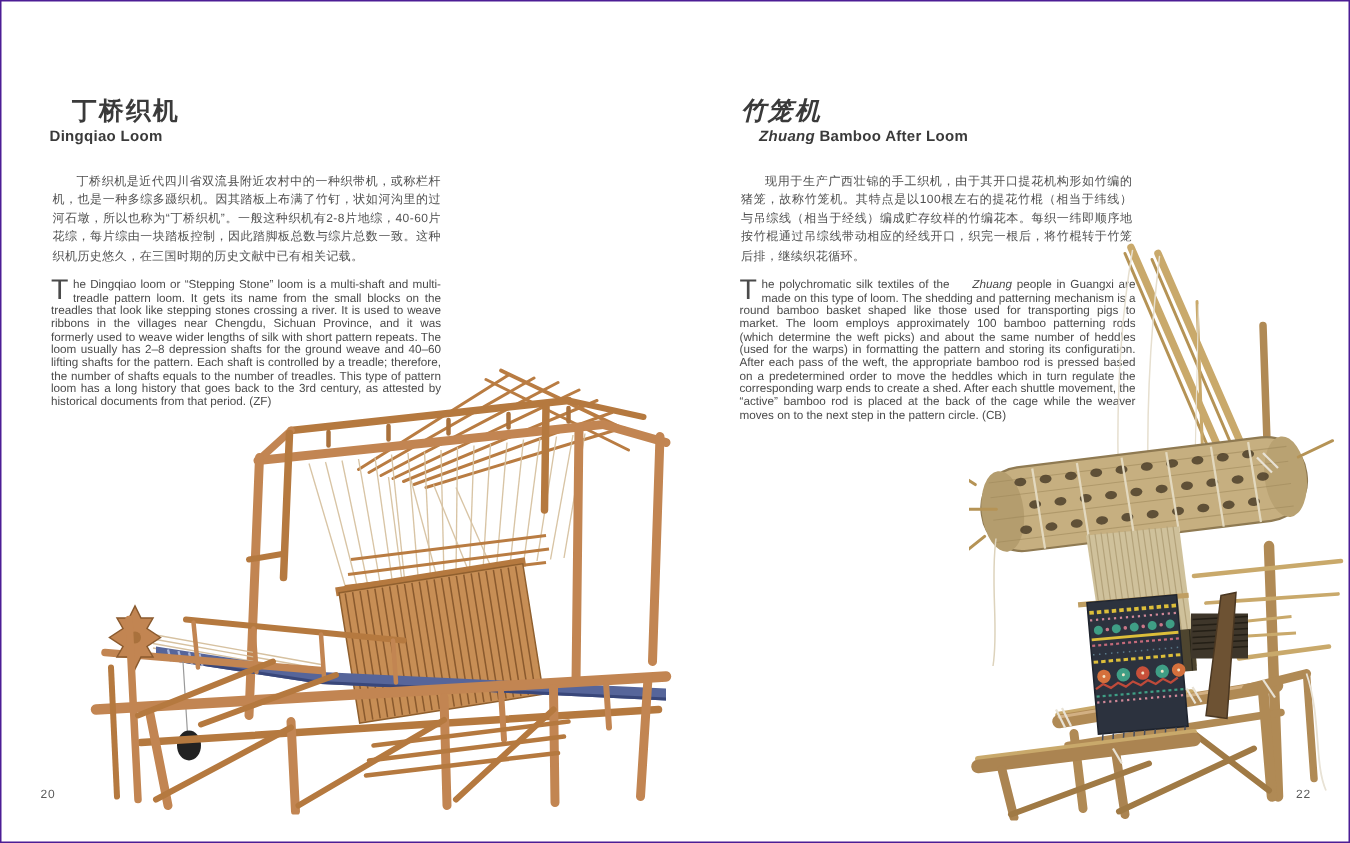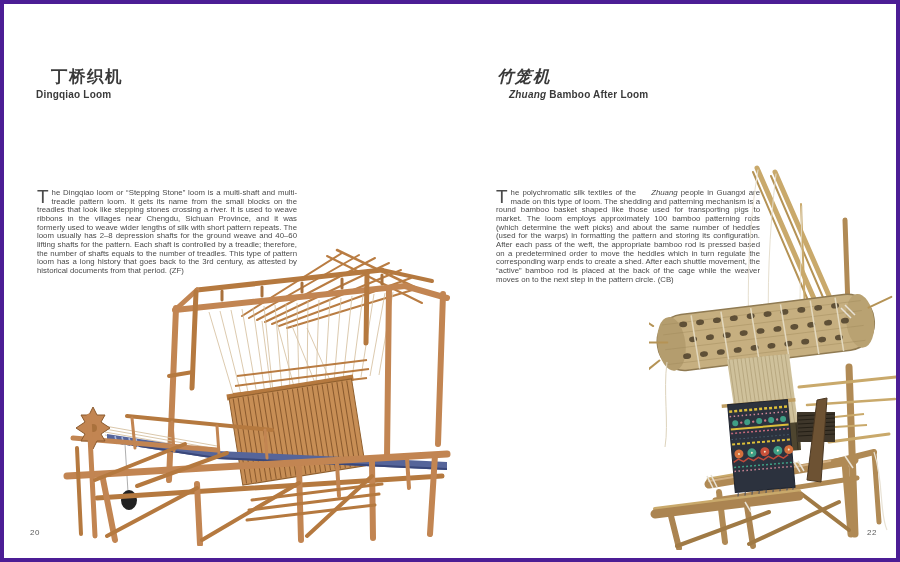--- a/index.html
+++ b/index.html
@@ -1,20 +1,20 @@
 <!DOCTYPE html>
 <html><head>
 <meta charset="utf-8">
 <style>
   html,body{margin:0;padding:0;background:#e8e8e8;}
   .spread{
     position:relative;
     width:900px;height:562px;
     background:#ffffff;
-    border:4px solid #4c1d95;
+    border:1px solid #4c1d95;
     box-sizing:border-box;
     overflow:hidden;
     font-family:"Liberation Sans","DejaVu Sans",sans-serif;
   }
   .title-zh{
     position:absolute;
     font-size:16.5px;font-weight:bold;color:#3a3a3a;
     letter-spacing:1.5px;
   }
   .title-en{
@@ -48,20 +48,21 @@
   .photo{position:absolute;}
 </style>
 </head>
 <body>
 
 <div class="spread">
 
   <div class="title-zh" style="left:47px;top:62px;">丁桥织机</div>
   <div class="title-en" style="left:32px;top:85px;">Dingqiao Loom</div>
 
+  <div class="para-zh" style="left:34px;top:114px;">丁桥织机是近代四川省双流县附近农村中的一种织带机，或称栏杆机，也是一种多综多蹑织机。因其踏板上布满了竹钉，状如河沟里的过河石墩，所以也称为“丁桥织机”。一般这种织机有2-8片地综，40-60片花综，每片综由一块踏板控制，因此踏脚板总数与综片总数一致。这种织机历史悠久，在三国时期的历史文献中已有相关记载。</div>
 
   <div class="para-en" style="left:33px;top:185px;">
     <span class="dropcap">T</span><span>he Dingqiao loom or “Stepping Stone” loom is a multi-shaft and multi-treadle pattern loom. It gets its name from the small blocks on the treadles that look like stepping stones crossing a river. It is used to weave ribbons in the villages near Chengdu, Sichuan Province, and it was formerly used to weave wider lengths of silk with short pattern repeats. The loom usually has 2–8 depression shafts for the ground weave and 40–60 lifting shafts for the pattern. Each shaft is controlled by a treadle; therefore, the number of shafts equals to the number of treadles. This type of pattern loom has a long history that goes back to the 3rd century, as attested by historical documents from that period. (ZF)</span>
   </div>
 
   <svg class="photo" style="left:33px;top:244px;" width="415" height="298" viewBox="0 0 415 298">
     <g stroke="#b97c42" stroke-width="2" stroke-linecap="round">
       <line x1="205" y1="68" x2="305" y2="5"></line>
       <line x1="212" y1="70" x2="322" y2="7"></line>
       <line x1="220" y1="72" x2="338" y2="10"></line>
@@ -203,20 +204,21 @@
     </g>
   </svg>
 
   <div class="pagenum" style="left:26px;top:524px;">20</div>
 
   <div class="title-zh" style="left:493px;top:62px;font-style:italic;">竹笼机</div>
   <div class="title-en" style="left:493px;top:85px;">
     <span class="ital">Zhuang</span><span> Bamboo After Loom</span>
   </div>
 
+  <div class="para-zh" style="left:493px;top:114px;width:261px;">现用于生产广西壮锦的手工织机，由于其开口提花机构形如竹编的猪笼，故称竹笼机。其特点是以100根左右的提花竹棍（相当于纬线）与吊综线（相当于经线）编成贮存纹样的竹编花本。每织一纬即顺序地按竹棍通过吊综线带动相应的经线开口，织完一根后，将竹棍转于竹笼后排，继续织花循环。</div>
 
   <div class="para-en" style="left:492px;top:185px;width:264px;">
     <span class="dropcap">T</span><span>he polychromatic silk textiles of the </span><span class="ital">Zhuang</span><span> people in Guangxi are made on this type of loom. The shedding and patterning mechanism is a round bamboo basket shaped like those used for transporting pigs to market. The loom employs approximately 100 bamboo patterning rods (which determine the weft picks) and about the same number of heddles (used for the warps) in formatting the pattern and storing its configuration. After each pass of the weft, the appropriate bamboo rod is pressed based on a predetermined order to move the heddles which in turn regulate the corresponding warp ends to create a shed. After each shuttle movement, the “active” bamboo rod is placed at the back of the cage while the weaver moves on to the next step in the pattern circle. (CB)</span>
   </div>
 
   <svg class="photo" style="left:645px;top:158px;" width="250" height="388" viewBox="0 0 250 388">
     <g stroke-linecap="round">
       <line x1="108" y1="6" x2="170" y2="148" stroke="#c9a96b" stroke-width="5"></line>
       <line x1="104" y1="10" x2="164" y2="150" stroke="#b59355" stroke-width="2"></line>
       <line x1="126" y1="10" x2="188" y2="152" stroke="#c9a96b" stroke-width="5"></line>

